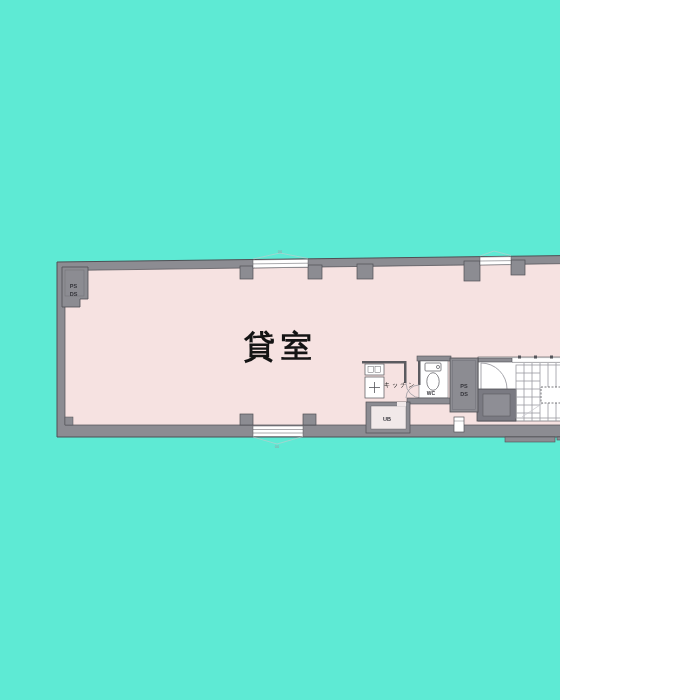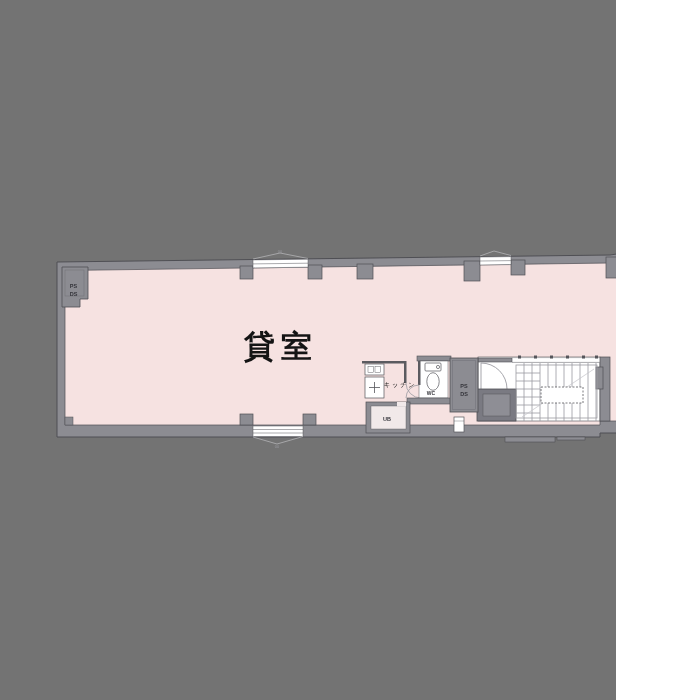--- a/index.html
+++ b/index.html
@@ -1,16 +1,16 @@
 <!DOCTYPE html>
 <html><head>
 <meta charset="utf-8">
 <style>
   html,body{margin:0;padding:0;background:#ffffff;}
-  #stage{position:relative;width:616px;height:700px;background:#737373;overflow:hidden;
+  #stage{position:relative;width:560px;height:700px;background:#5eead4;overflow:hidden;
          font-family:"Liberation Sans", sans-serif;text-align:right;}
   svg text{font-family:"Liberation Sans", sans-serif;}
   .lbl-big{font-weight:700;fill:#141414;}
   .lbl-sm{font-weight:700;fill:#34343a;}
 </style>
 </head>
 <body>
 
 <div id="stage">
 <svg width="700" height="700" viewBox="0 0 700 700">

